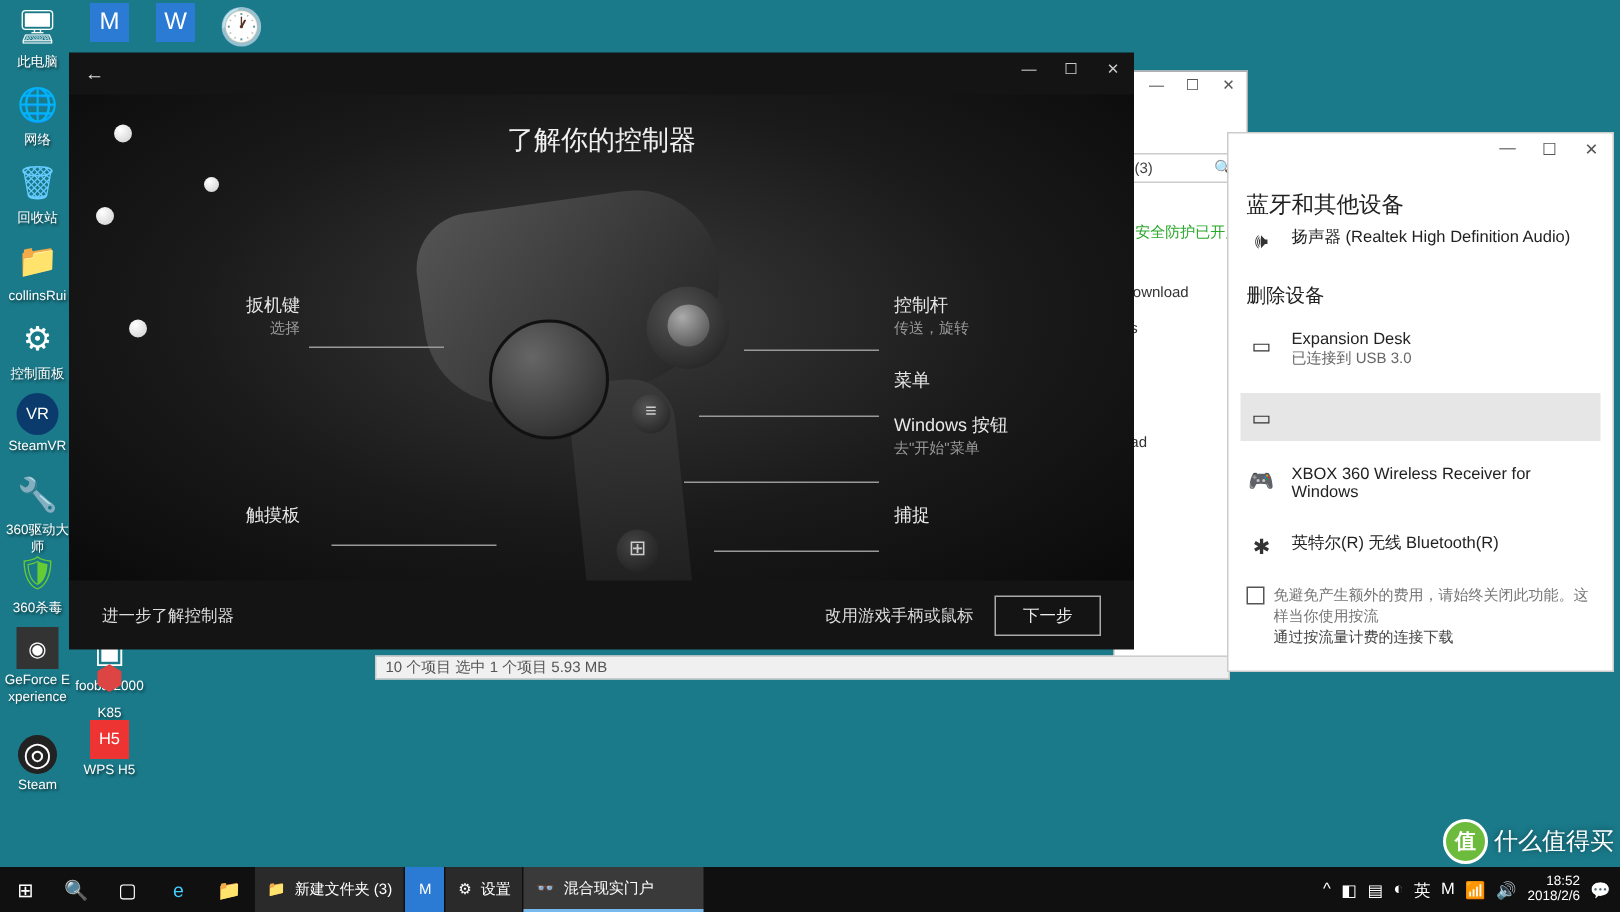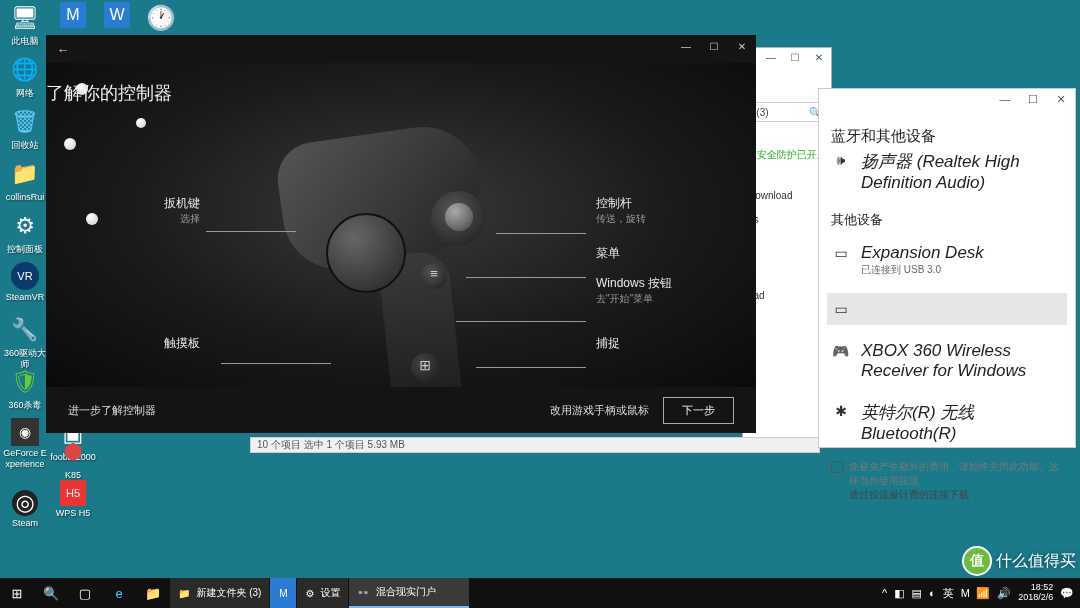--- a/index.html
+++ b/index.html
@@ -23,35 +23,35 @@
 
 .settings-win { position: absolute; top: 88px; left: 818px; width: 258px; height: 360px; background: #fff; border: 1px solid #ccc; font-size: 11px; color: #222; }
 .settings-win .winctrls { position: absolute; top: 0; right: 0; display: flex; }
 .settings-win .winctrls span { width: 28px; height: 20px; display: flex; align-items: center; justify-content: center; font-size: 11px; color: #555; }
 .settings-body { padding: 38px 12px 10px 12px; }
 .settings-title { font-size: 15px; font-weight: 500; }
 .dev-row { display: flex; align-items: flex-start; gap: 10px; margin-bottom: 12px; padding: 4px 0; }
 .dev-row.selected { background: #e6e6e6; padding: 6px 4px; margin-left: -4px; margin-right: -4px; }
 .dev-ico { width: 20px; height: 20px; display: flex; align-items: center; justify-content: center; font-size: 14px; color: #333; flex-shrink: 0; }
 .dev-txt { flex: 1; }
-.dev-name { font-size: 17px; font-style: italic; }
+.dev-name { font-size: 11px; }
 .dev-sub { font-size: 10px; color: #666; }
 .dev-remove { text-align: right; margin-top: 4px; }
 .dev-remove button { background: #ccc; border: 1px solid #bbb; padding: 3px 10px; font-size: 10px; }
 .sec-title2 { font-size: 13px; font-weight: 500; margin: 14px 0 10px; }
 .settings-note { font-size: 10px; color: #444; margin-top: 10px; display: flex; gap: 6px; }
 .settings-note .chk { width: 12px; height: 12px; border: 1px solid #555; flex-shrink: 0; margin-top: 1px; }
 
 
 .mr-win { position: absolute; top: 35px; left: 46px; width: 710px; height: 398px; background: #141414; color: #e6e6e6; }
 .mr-top { position: absolute; top: 0; left: 0; right: 0; height: 26px; display: flex; align-items: center; }
 .mr-back { width: 34px; height: 26px; display: flex; align-items: center; justify-content: center; font-size: 13px; color: #ddd; }
 .mr-winctrls { position: absolute; top: 0; right: 0; display: flex; }
 .mr-winctrls span { width: 28px; height: 22px; display: flex; align-items: center; justify-content: center; font-size: 10px; color: #ccc; }
-.mr-title { position: absolute; top: 46px; left: 0; right: 0; text-align: left; font-size: 18px; font-weight: 300; color: #f0f0f0; }
+.mr-title { position: absolute; top: 46px; left: 0; right: 0; text-align: center; font-size: 18px; font-weight: 300; color: #f0f0f0; }
 .mr-image { position: absolute; top: 28px; left: 0; right: 0; bottom: 46px; background: radial-gradient(ellipse at 50% 45%, #3a3a3a 0%, #1a1a1a 55%, #0a0a0a 100%); overflow: hidden; }
 .controller-body { position: absolute; left: 175px; top: 60px; width: 320px; height: 280px; }
 .ctrl-head { position: absolute; left: 60px; top: 10px; width: 200px; height: 130px; background: linear-gradient(135deg, #555, #222); border-radius: 40px 60px 80px 60px; transform: rotate(-8deg); }
 .ctrl-handle { position: absolute; left: 165px; top: 130px; width: 70px; height: 170px; background: linear-gradient(180deg, #3a3a3a, #1a1a1a); border-radius: 30px 30px 20px 20px; transform: rotate(-6deg); }
 .ctrl-touchpad { position: absolute; left: 105px; top: 90px; width: 80px; height: 80px; background: radial-gradient(circle at 35% 30%, #666, #222); border-radius: 50%; border: 2px solid #111; }
 .ctrl-stick-base { position: absolute; left: 210px; top: 68px; width: 55px; height: 55px; background: radial-gradient(circle at 40% 35%, #555, #1a1a1a); border-radius: 50%; }
 .ctrl-stick { position: absolute; left: 224px; top: 80px; width: 28px; height: 28px; background: radial-gradient(circle at 35% 30%, #aaa, #444); border-radius: 50%; }
 .ctrl-menu-btn { position: absolute; left: 200px; top: 140px; width: 26px; height: 26px; background: radial-gradient(circle at 40% 35%, #555, #1a1a1a); border-radius: 50%; }
 .ctrl-menu-btn::after { content: "≡"; position: absolute; left: 0; right: 0; text-align: center; top: 3px; font-size: 13px; color: #ccc; }
 .ctrl-win-btn { position: absolute; left: 190px; top: 230px; width: 28px; height: 28px; background: radial-gradient(circle at 40% 35%, #444, #1a1a1a); border-radius: 50%; }
@@ -178,21 +178,21 @@
     <span>✕</span>
   </div>
   <div class="settings-body">
     <div class="settings-title">蓝牙和其他设备</div>
     <div class="dev-row">
       <div class="dev-ico">🕪</div>
       <div class="dev-txt">
           <div class="dev-name">扬声器 (Realtek High Definition Audio)</div>
         </div>
     </div>
-    <div class="sec-title2">其他设备</div>
+    <div class="sec-title2">删除设备</div>
     <div class="dev-row">
       <div class="dev-ico">▭</div>
       <div class="dev-txt">
           <div class="dev-name">Expansion Desk</div>
           <div class="dev-sub">已连接到 USB 3.0</div>
         </div>
     </div>
     <div class="dev-row selected">
       <div class="dev-ico">▭</div>
     </div>

